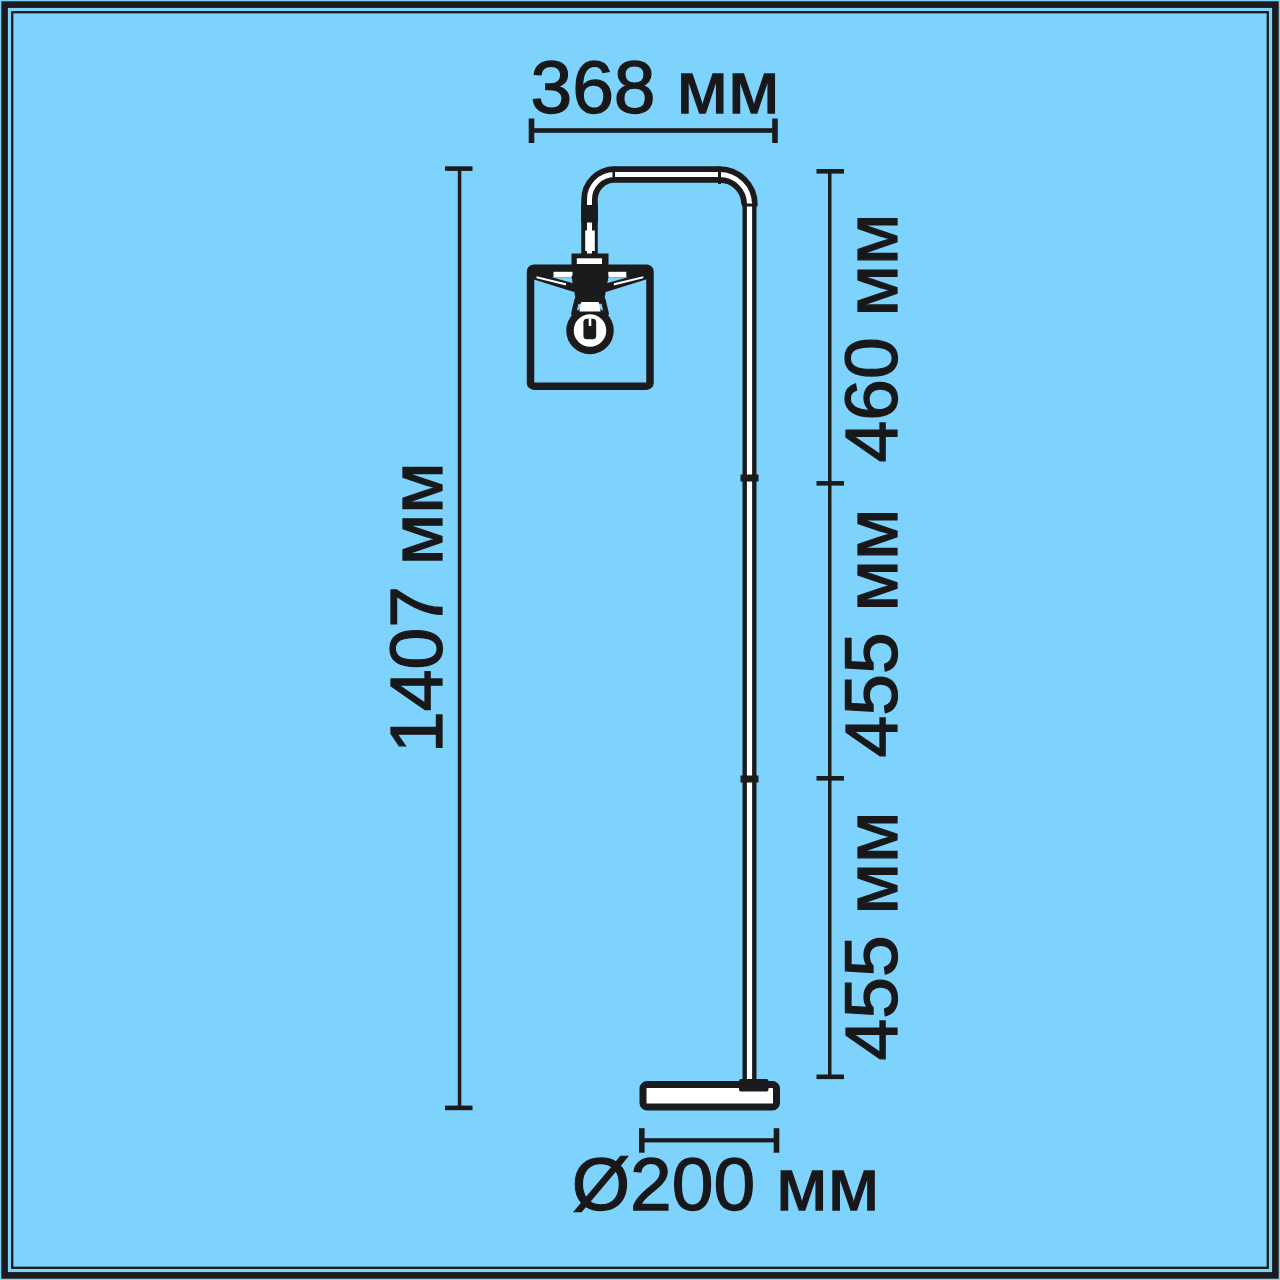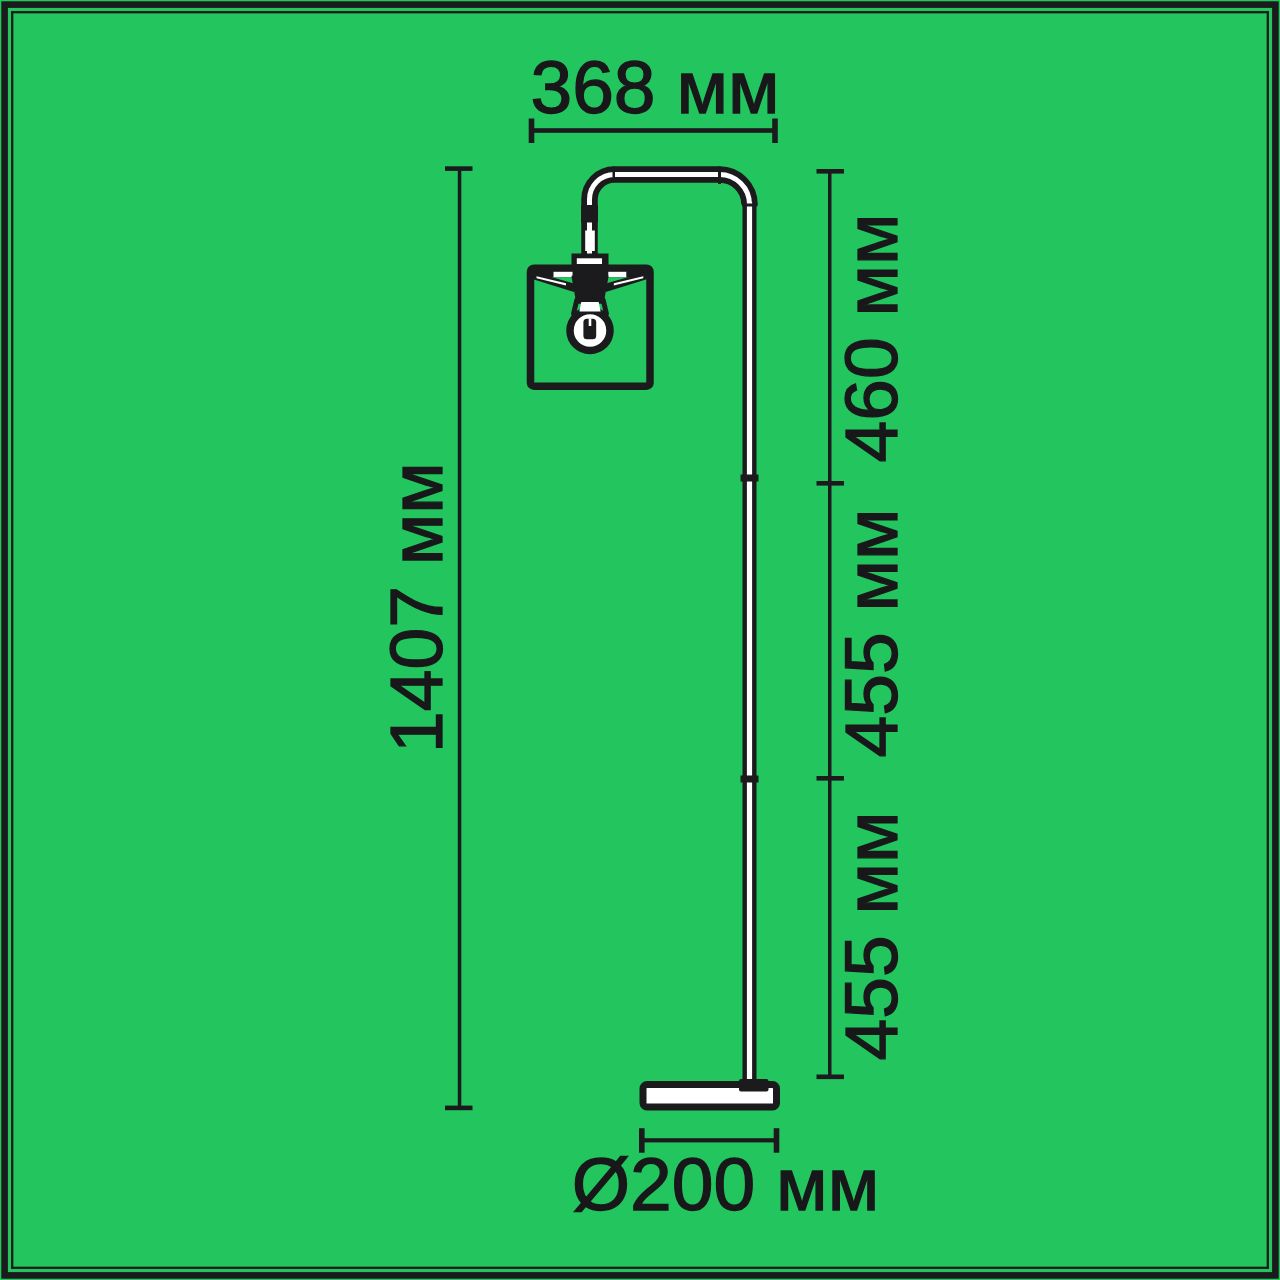--- a/index.html
+++ b/index.html
@@ -1,16 +1,16 @@
 <!DOCTYPE html>
 <html><head>
 <meta charset="utf-8">
 <style>
   html,body{margin:0;padding:0;background:#ffffff;}
-  #page{position:relative;width:1280px;height:1280px;background:#22c55e;overflow:hidden;
+  #page{position:relative;width:1280px;height:1280px;background:#7dd3fc;overflow:hidden;
         font-family:"Liberation Sans", sans-serif;}
   svg{position:absolute;left:0;top:0;}
   text{fill:#18181a;stroke:#18181a;stroke-width:1.3px;}
 </style>
 </head>
 <body>
 <div id="page">
 <svg width="1280" height="1280" viewBox="0 0 1280 1280">
 
   <rect x="4.6" y="4.6" width="1270.8" height="1270.8" fill="none" stroke="#1b1b1d" stroke-width="6.6"></rect>

